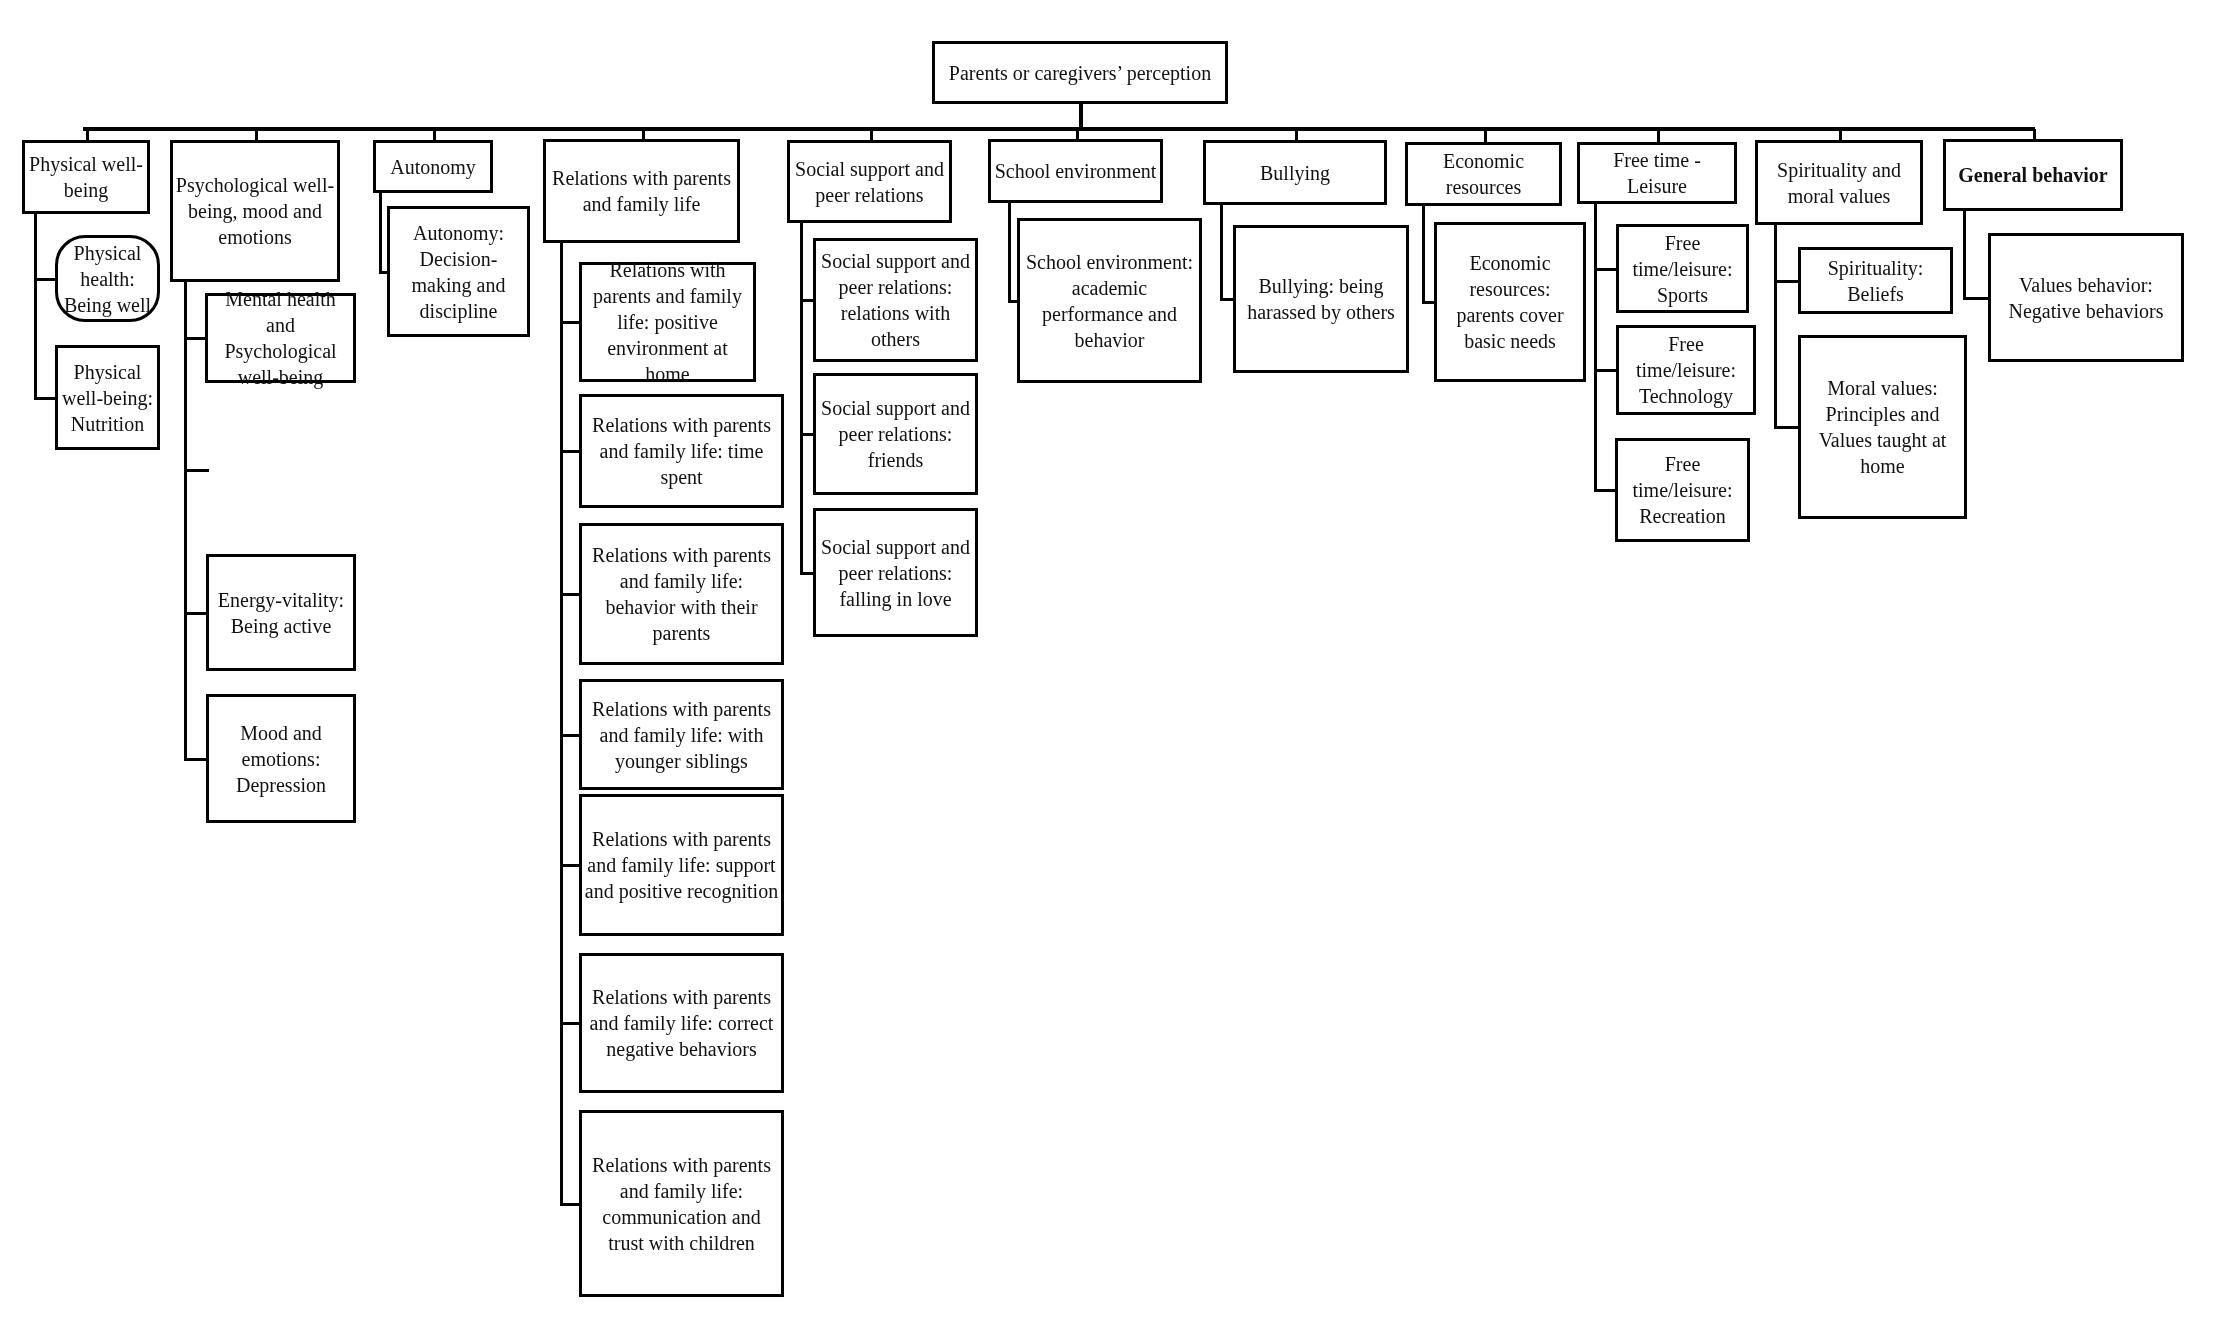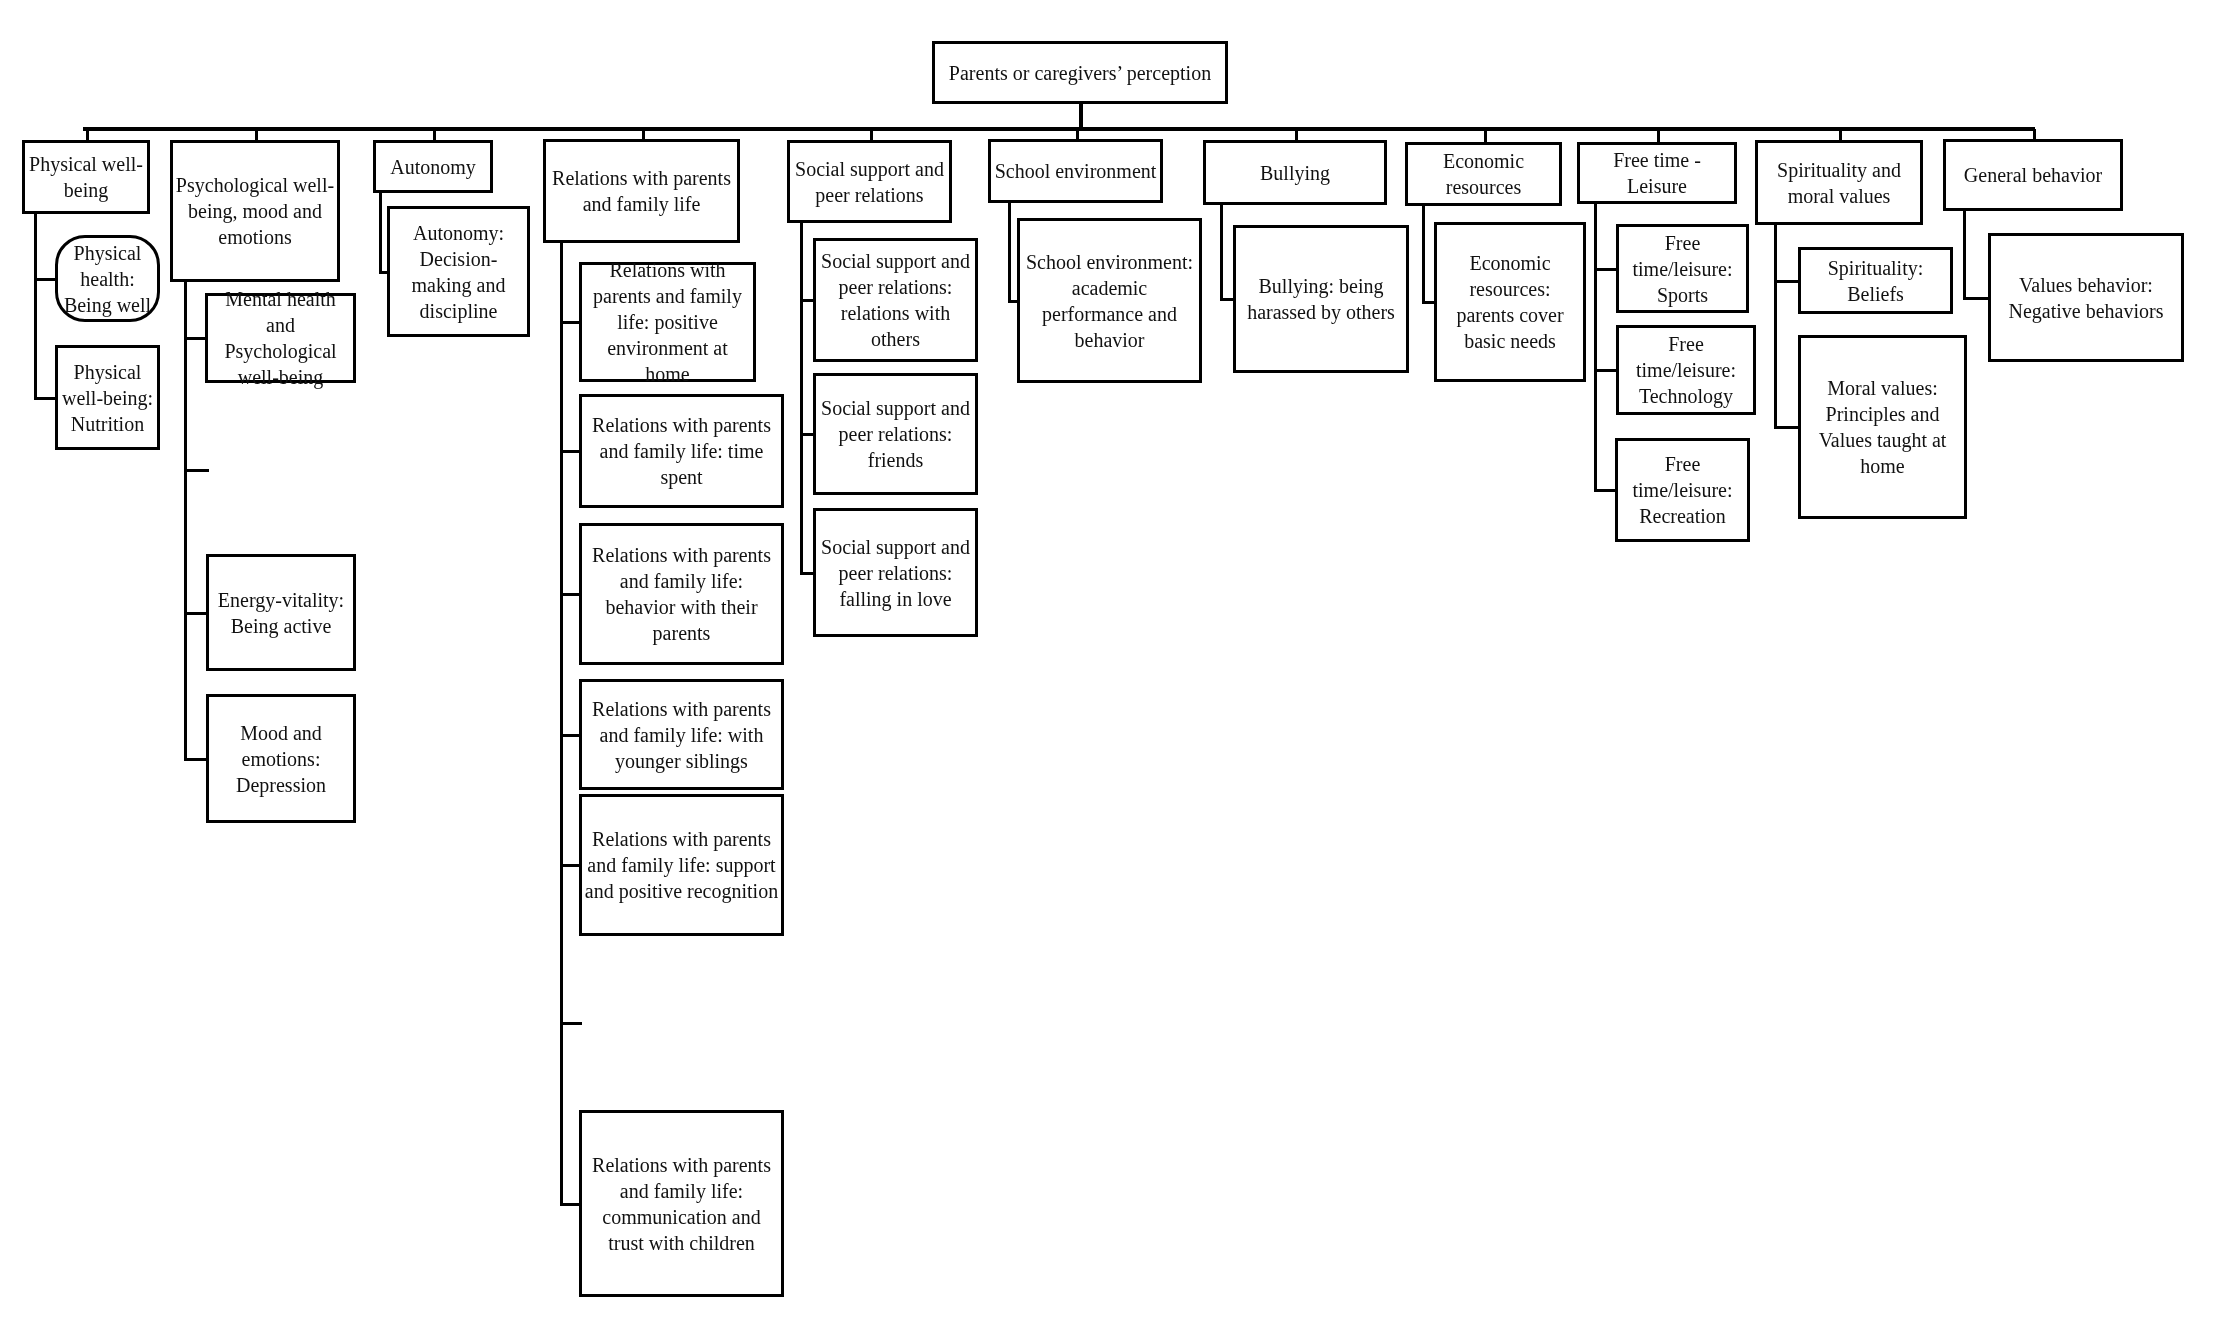--- a/index.html
+++ b/index.html
@@ -125,20 +125,23 @@
     </div>
     <div class="node" style="left: 579px; top: 523px; width: 205px; height: 142px;">
       <span class="lbl">Relations with parents and family life: behavior with their parents</span>
     </div>
     <div class="node" style="left: 579px; top: 679px; width: 205px; height: 111px;">
       <span class="lbl">Relations with parents and family life: with younger siblings</span>
     </div>
     <div class="node" style="left: 579px; top: 794px; width: 205px; height: 142px;">
       <span class="lbl">Relations with parents and family life: support and positive recognition</span>
     </div>
+    <div class="node" style="left: 579px; top: 953px; width: 205px; height: 140px;">
+      <span class="lbl">Relations with parents and family life: correct negative behaviors</span>
+    </div>
     <div class="node" style="left: 579px; top: 1110px; width: 205px; height: 187px;">
       <span class="lbl">Relations with parents and family life: communication and trust with children</span>
     </div>
     <div class="node" style="left: 543px; top: 139px; width: 197px; height: 104px;">
       <span class="lbl">Relations with parents and family life</span>
     </div>
     <div class="node" style="left: 813px; top: 238px; width: 165px; height: 124px;">
       <span class="lbl">Social support and peer relations: relations with others</span>
     </div>
     <div class="node" style="left: 813px; top: 373px; width: 165px; height: 122px;">
@@ -185,16 +188,16 @@
     </div>
     <div class="node" style="left: 1798px; top: 335px; width: 169px; height: 184px;">
       <span class="lbl">Moral values: Principles and Values taught at home</span>
     </div>
     <div class="node" style="left: 1755px; top: 140px; width: 168px; height: 85px;">
       <span class="lbl">Spirituality and moral values</span>
     </div>
     <div class="node" style="left: 1988px; top: 233px; width: 196px; height: 129px;">
       <span class="lbl">Values behavior: Negative behaviors</span>
     </div>
-    <div class="node" style="left: 1943px; top: 139px; width: 180px; height: 72px;">
+    <div class="node" style="left: 1943px; top: 139px; width: 180px; height: 72px; font-weight: bold;">
       <span class="lbl">General behavior</span>
     </div>
   </div>
 
 </body></html>

